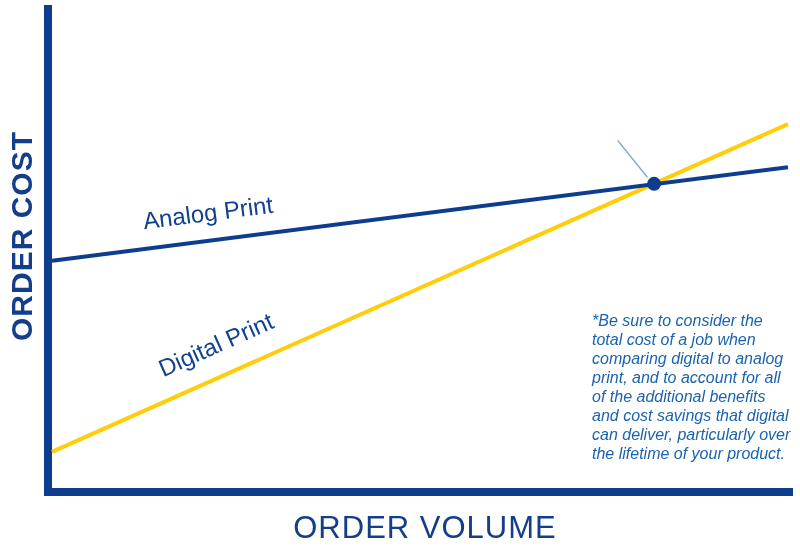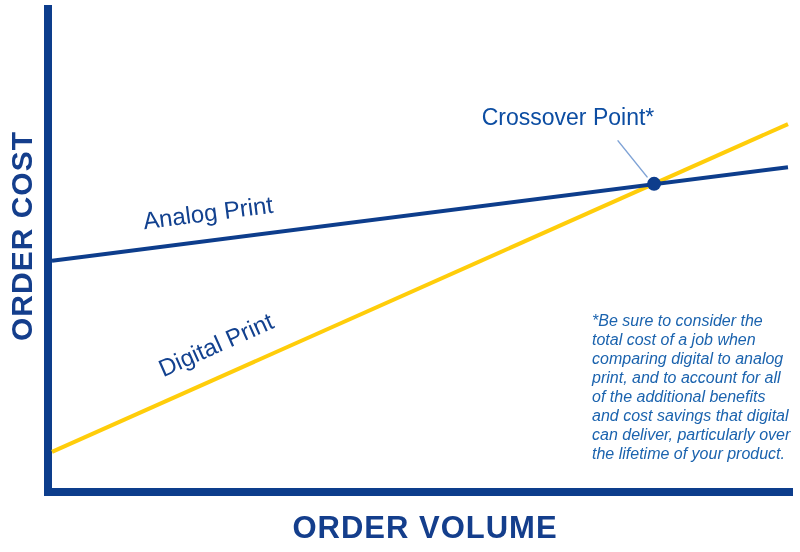--- a/index.html
+++ b/index.html
@@ -20,21 +20,21 @@
   }
   .ylabel {
     left: 22px; top: 236px;
     transform: translate(-50%, -50%) rotate(-90deg);
     font-size: 30px; font-weight: bold; letter-spacing: 1px;
     color: var(--axis-text, #143E8C);
   }
   .xlabel {
     left: 425px; top: 528px;
     transform: translate(-50%, -50%);
-    font-size: 31px; font-weight: bold; letter-spacing: 1px;
+    font-size: 31px; font-weight: normal; letter-spacing: 1px;
     color: var(--axis-text, #143E8C);
   }
   .analog-label {
     left: 208px; top: 213px;
     transform: translate(-50%, -50%) rotate(-7.3deg);
     font-size: 24px; font-weight: 500;
     color: var(--series-label-blue, #12418F);
   }
   .digital-label {
     left: 216px; top: 345px;
@@ -73,21 +73,20 @@
   </svg>
 
   <div class="label ylabel">ORDER COST</div>
 
   <div class="label xlabel">ORDER VOLUME</div>
 
   <div class="label analog-label">Analog Print</div>
 
   <div class="label digital-label">Digital Print</div>
 
-  <div class="label crossover-label">Crossover Point*</div>
 
   <div class="footnote">*Be sure to consider the
 total cost of a job when
 comparing digital to analog
 print, and to account for all
 of the additional benefits
 and cost savings that digital
 can deliver, particularly over
 the lifetime of your product.</div>
 

